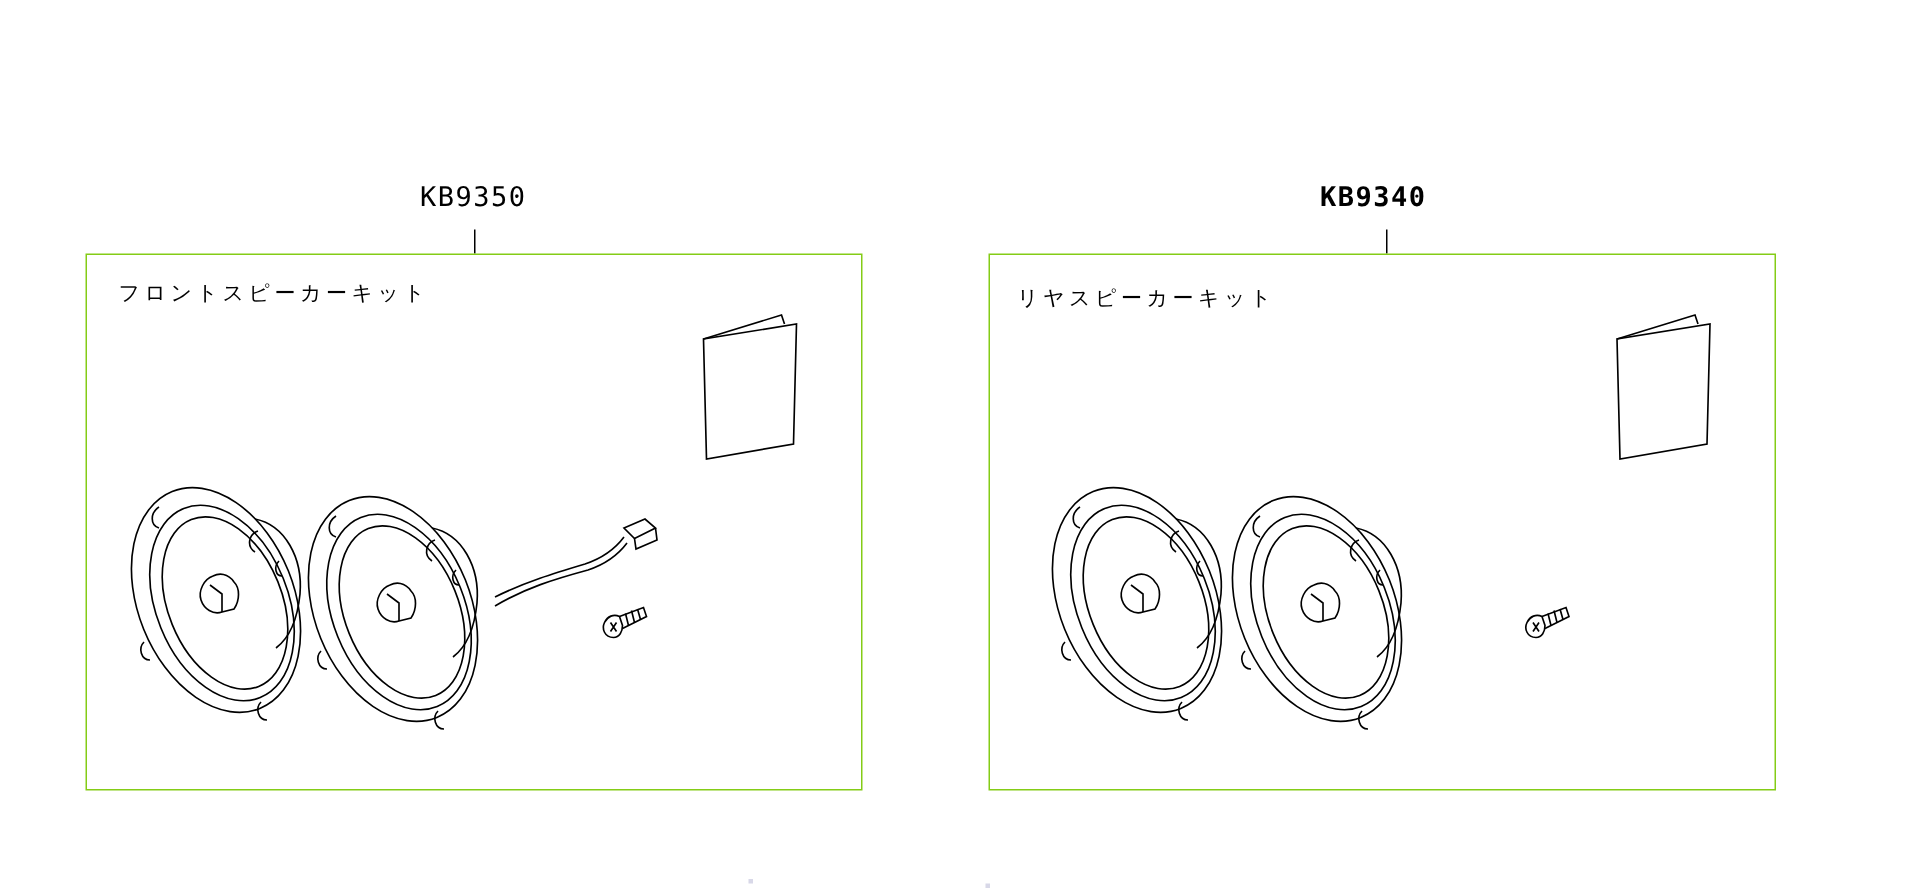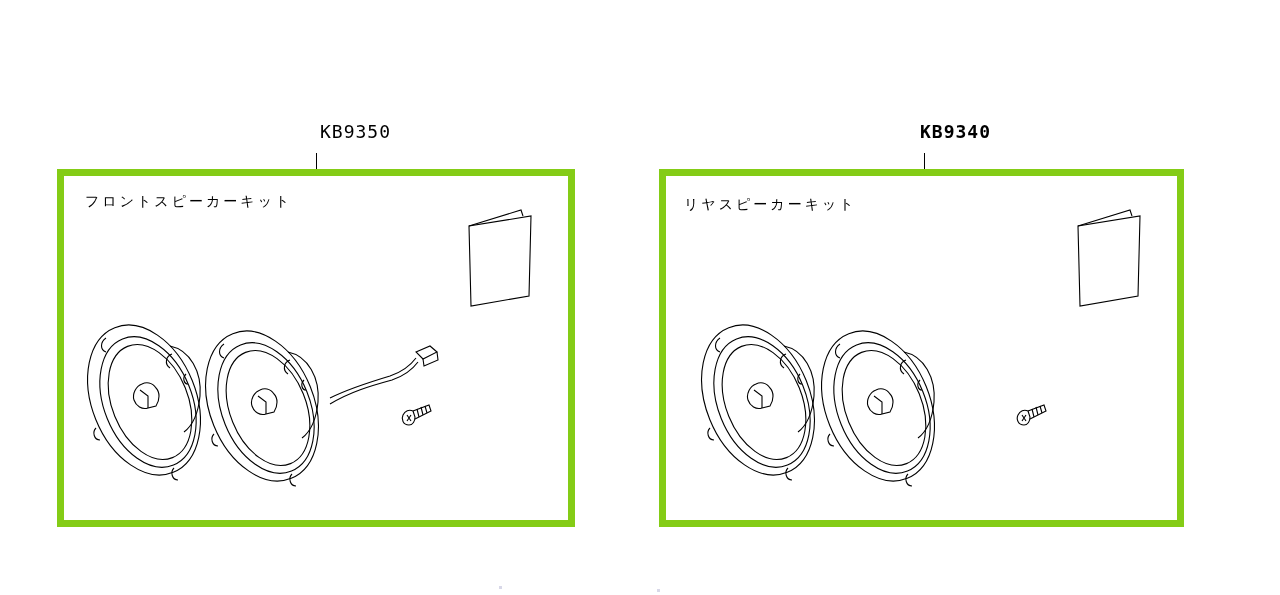--- a/index.html
+++ b/index.html
@@ -1,21 +1,21 @@
 <!DOCTYPE html>
 <html><head>
 <meta charset="utf-8">
 <style>
   html, body { margin: 0; padding: 0; background: #ffffff; }
   body { width: 1280px; height: 595px; position: relative; overflow: hidden;
          font-family: "DejaVu Sans Mono", monospace; color: #000; }
   .part-no { position: absolute; top: 121px; font-size: 18px; letter-spacing: 1px;
-             font-family: "DejaVu Sans Mono", monospace; margin-left: 40px; }
+             font-family: "DejaVu Sans Mono", monospace; }
   .leader { position: absolute; top: 153px; width: 1px; height: 16px; background: #000; }
-  .kit-box { position: absolute; top: 169px; border: 7px solid #84cc16; box-sizing: border-box; height: 358px; }
+  .kit-box { position: absolute; top: 169px; border: 1px solid #84cc16; box-sizing: border-box; height: 358px; }
   .kit-label { position: absolute; font-size: 14px; letter-spacing: 3px;
                font-family: "DejaVu Sans", sans-serif; }
   svg.art { position: absolute; left: 0; top: 0; }
   .ghost { position: absolute; top: 586px; width: 3px; height: 3px; background: #d8d8e8; }
 </style>
 </head>
 <body>
 
 <div class="part-no" style="left:280px;">KB9350</div>
 <div class="leader" style="left:316px;"></div>

